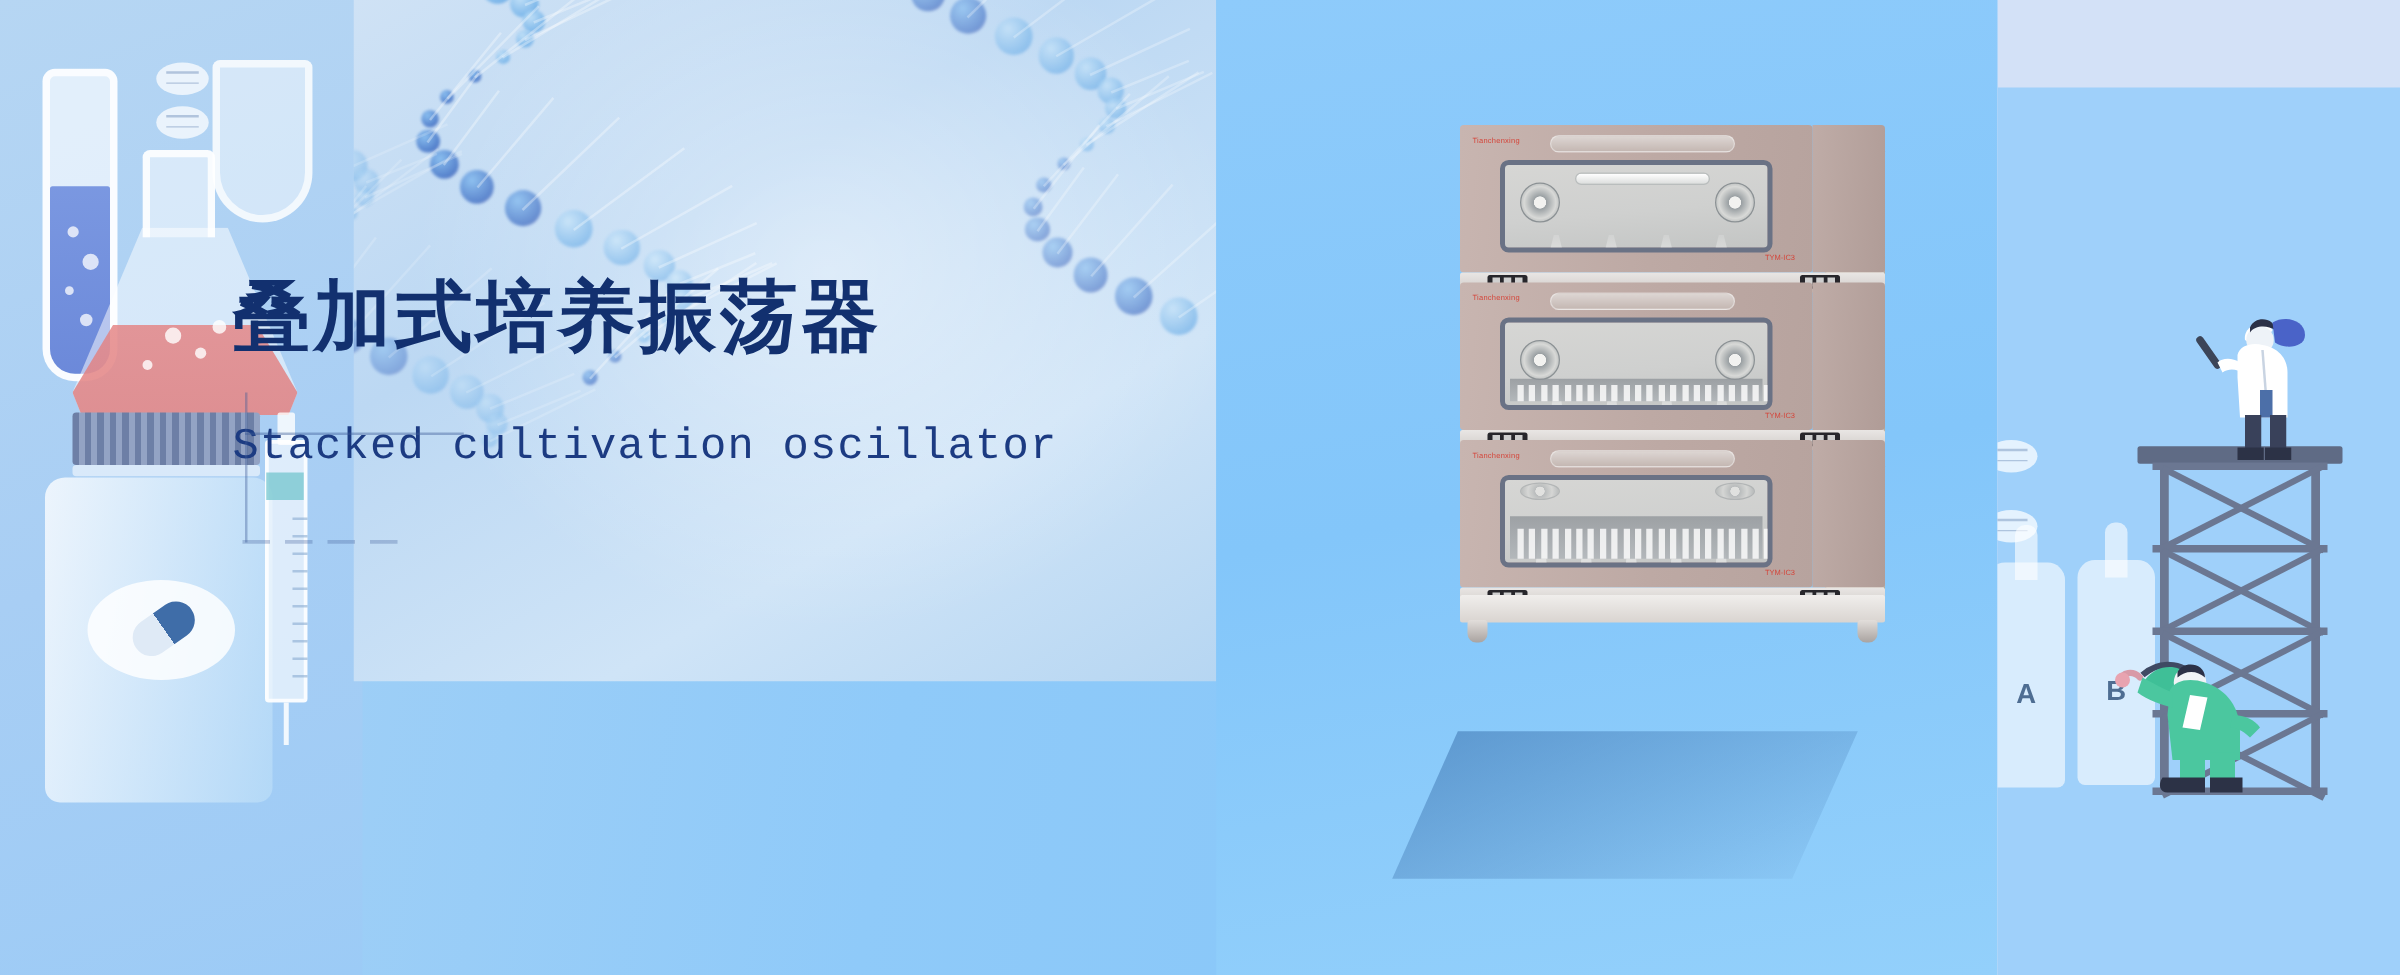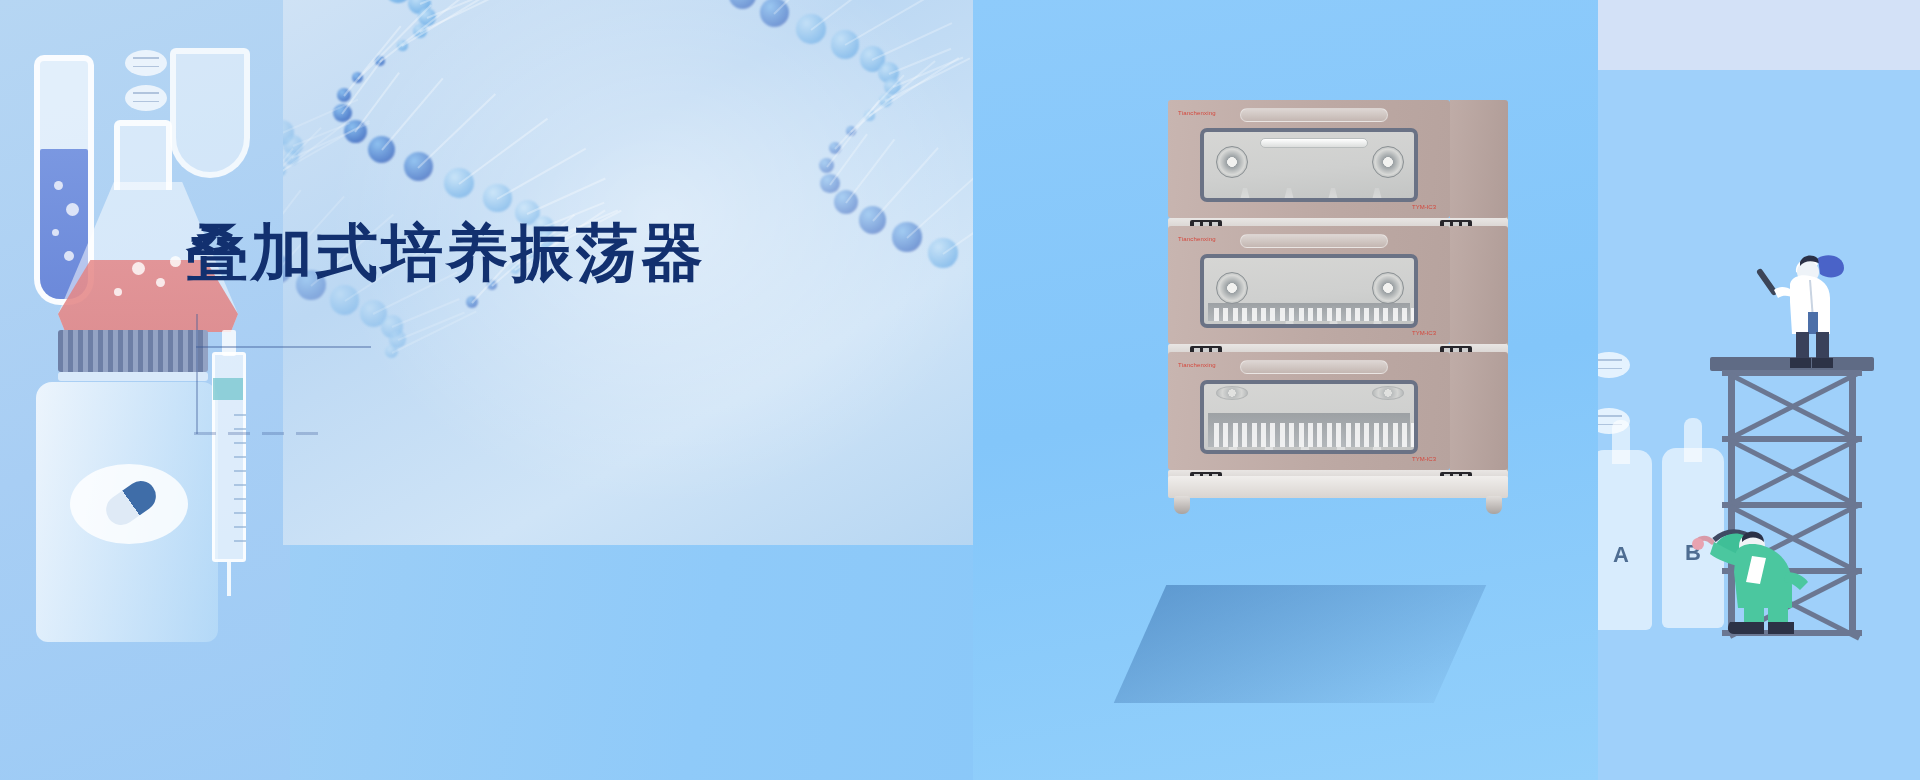--- a/index.html
+++ b/index.html
@@ -254,21 +254,21 @@
   }
   .caster {
     position:absolute; top:396px; width:16px; height:18px;
     background:linear-gradient(180deg,#e2dedb,#a9a3a0);
     border-radius:3px 3px 7px 7px;
   }
 
   
   .text-block { position:absolute; left:186px; top:218px; z-index:6; }
   .title-cn {
-    font-family:Liberation Serif, serif;
+    font-family:Liberation Sans, sans-serif;
     font-size:62px; font-weight:bold; color:#12306f;
     letter-spacing:3px; line-height:1.15; white-space:nowrap;
   }
   .title-en {
     margin-top:48px;
     font-family:"Liberation Mono", monospace;
     font-size:35px; color:#1c3b82; letter-spacing:1px; white-space:nowrap;
   }
   .divider {
     position:absolute; left:10px; top:128px; width:175px; height:2px;
@@ -715,20 +715,21 @@
     <rect x="54" y="94" width="20" height="24" fill="#4bc79f"></rect>
     <rect x="78" y="92" width="20" height="24" fill="#4bc79f"></rect>
     <path d="M40 112 L74 112 L74 124 L44 124 C38 124 36 118 40 112 Z" fill="#2c3246"></path>
     <path d="M78 112 L104 112 L104 124 L78 124 Z" fill="#2c3246"></path>
   </svg>
 
   <div class="text-block">
     <div class="divider-v"></div>
     <div class="divider"></div>
     <div class="title-cn">叠加式培养振荡器</div>
+    <div class="title-en">Stacked cultivation oscillator</div>
     <div class="dashes">
       <span></span>
         <span></span>
         <span></span>
         <span></span>
     </div>
   </div>
 
 </div>
 

